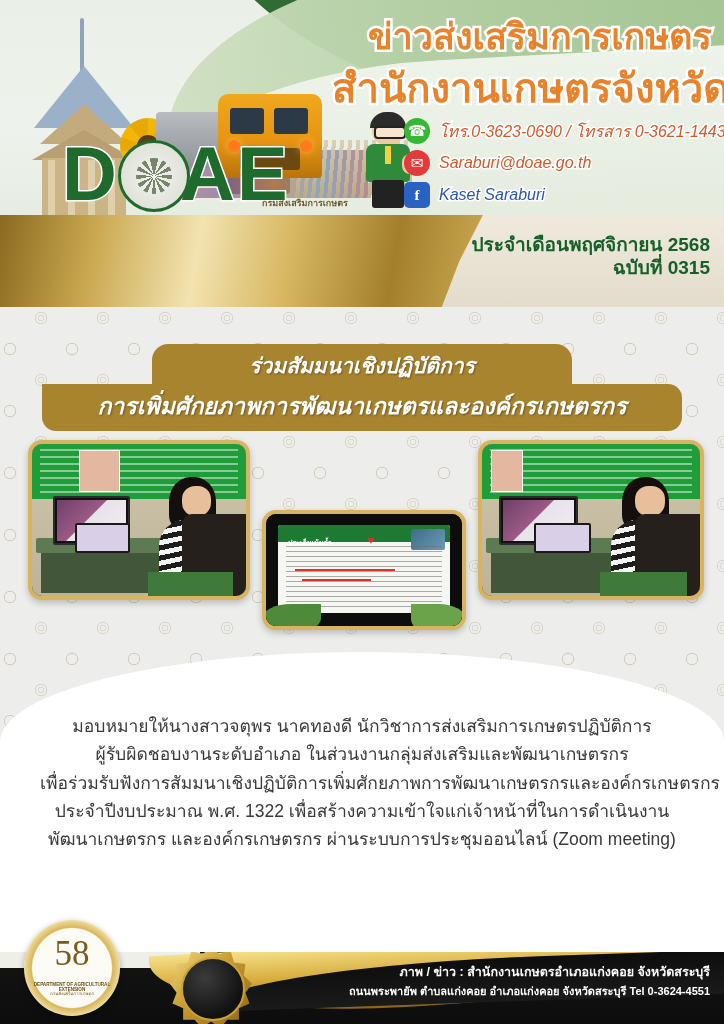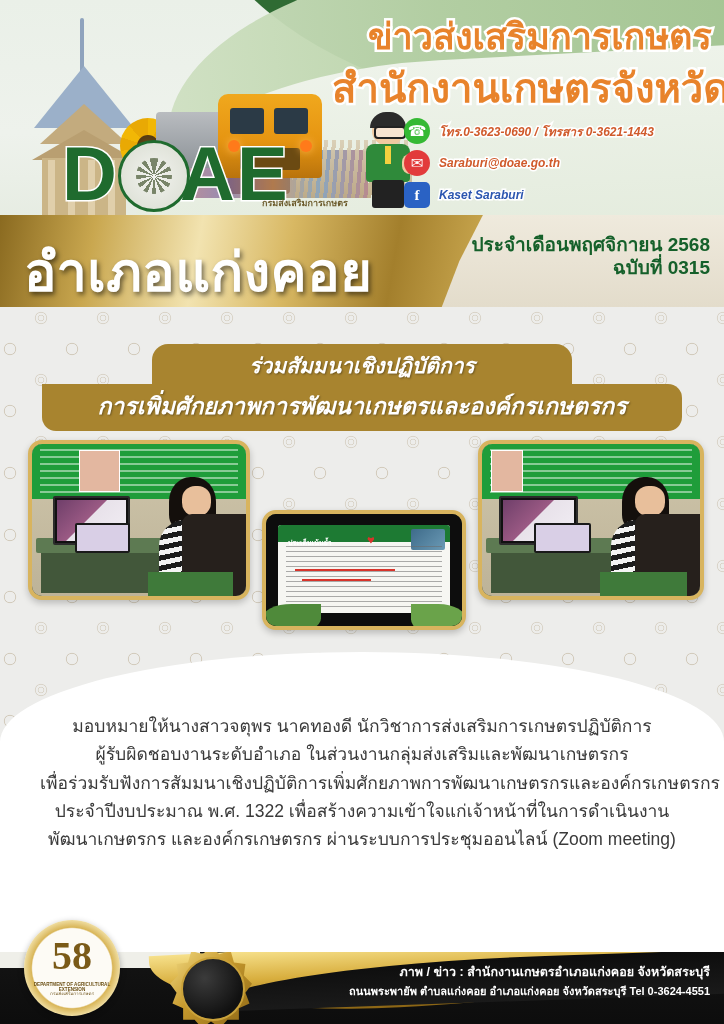--- a/index.html
+++ b/index.html
@@ -106,21 +106,21 @@
   .hdr-title1{left:368px;top:8px;font-size:36px;}
   .hdr-title2{left:332px;top:56px;font-size:40px;}
 
   .contact{position:absolute;left:404px;top:118px;width:320px;}
   .c-row{display:flex;align-items:center;gap:9px;margin-bottom:6px;}
   .c-ico{width:26px;height:26px;border-radius:5px;display:flex;align-items:center;justify-content:center;
     color:#fff;font-size:15px;flex:none;}
   .ic-phone{background:#35b934;border-radius:50%;}
   .ic-mail{background:#e23b3b;border-radius:50%;}
   .ic-fb{background:#2a62c4;border-radius:5px;font-weight:bold;font-family:"Liberation Serif",serif;}
-  .c-txt{font-size:12px;font-weight:bold;color:#d05a2b;font-style:italic;white-space:nowrap;
+  .c-txt{font-size:16px;font-weight:normal;color:#d05a2b;font-style:italic;white-space:nowrap;
     -webkit-text-stroke:3px #ffffff;paint-order:stroke fill;}
   .c-txt.blue{color:#2b56b0;}
 
   .mascot{position:absolute;left:360px;top:112px;width:56px;height:96px;}
   .m-head{position:absolute;left:12px;top:4px;width:32px;height:30px;border-radius:50%;background:#f0c9a0;}
   .m-hair{position:absolute;left:10px;top:0px;width:36px;height:16px;border-radius:18px 18px 0 0;background:#2b2b2b;}
   .m-glass{position:absolute;left:14px;top:14px;width:28px;height:9px;
     border:2px solid #222;border-radius:4px;background:rgba(255,255,255,.5);}
   .m-body{position:absolute;left:6px;top:32px;width:44px;height:38px;border-radius:8px 8px 4px 4px;background:#2f8a3a;}
   .m-tie{position:absolute;left:25px;top:34px;width:6px;height:18px;background:#f4d03f;}
@@ -209,21 +209,21 @@
     border-radius:60% 0 0 0/90% 0 0 0;transform:rotate(-2deg);}
   .ft-white{position:absolute;left:0;top:-10px;width:200px;height:26px;background:#efefe9;}
   .medal{position:absolute;left:170px;top:-6px;width:82px;height:82px;}
   .medal-star{position:absolute;inset:0;background:linear-gradient(135deg,#f6e08a,#c79a2e 45%,#8a6414);
     clip-path:polygon(50% 0%,60% 10%,74% 6%,78% 20%,92% 22%,90% 36%,100% 46%,92% 57%,97% 70%,84% 76%,84% 90%,70% 90%,61% 100%,50% 92%,39% 100%,30% 90%,16% 90%,16% 76%,3% 70%,8% 57%,0 46%,10% 36%,8% 22%,22% 20%,26% 6%,40% 10%);}
   .medal-in{position:absolute;left:11px;top:11px;width:60px;height:60px;border-radius:50%;
     background:radial-gradient(circle at 36% 32%,#3b3b3b 0%,#111 70%);border:2px solid #caa23a;}
   .badge58{position:absolute;left:24px;top:920px;width:96px;height:96px;border-radius:50%;
     background:radial-gradient(circle,#fdfbf5 58%,#d9b659 60%,#f2e2aa 72%,#b98f2c 85%,#f7ecc6 100%);
     box-shadow:0 2px 6px rgba(0,0,0,.3);}
-  .b58-n{position:absolute;left:0;top:16px;width:96px;text-align:center;font-size:40px;font-weight:bold;
+  .b58-n{position:absolute;left:0;top:16px;width:96px;text-align:center;font-size:35px;font-weight:normal;
     color:#7a5a18;font-family:"Liberation Serif",serif;line-height:1;}
   .b58-t1{position:absolute;left:0;top:62px;width:96px;text-align:center;font-size:4.6px;color:#6b4f14;font-weight:bold;}
   .b58-t2{position:absolute;left:0;top:70px;width:96px;text-align:center;font-size:4.6px;color:#6b4f14;}
   .b58-pat{position:absolute;left:-24px;top:920px;width:200px;height:104px;z-index:-1;
     background-color:#1c1410;
     background-image:radial-gradient(circle at 11px 11px,#6b4f22 0 4px,transparent 4.5px);
     background-size:22px 22px;}
 
   .ft-credit{position:absolute;right:14px;top:10px;color:#fff;font-size:12.5px;font-weight:bold;white-space:nowrap;}
   .ft-addr{position:absolute;right:14px;top:30px;color:#fff;font-size:11px;font-weight:bold;white-space:nowrap;}
@@ -304,21 +304,20 @@
       <div class="c-row">
         <div class="c-ico ic-fb">f</div>
         <div class="c-txt blue">Kaset Saraburi</div>
       </div>
     </div>
   </div>
 
   <div class="gold-band">
     <div class="gold-fill"></div>
     <div class="gold-paper"></div>
-    <div class="district">อำเภอแก่งคอย</div>
     <div class="issue">
       <div class="l1">ประจำเดือนพฤศจิกายน 2568</div>
       <div class="l2">ฉบับที่ 0315</div>
     </div>
   </div>
 
   <div class="title-wrap">
     <div class="title-l1">ร่วมสัมมนาเชิงปฏิบัติการ</div>
     <div class="title-l2">การเพิ่มศักยภาพการพัฒนาเกษตรและองค์กรเกษตรกร</div>
   </div>

